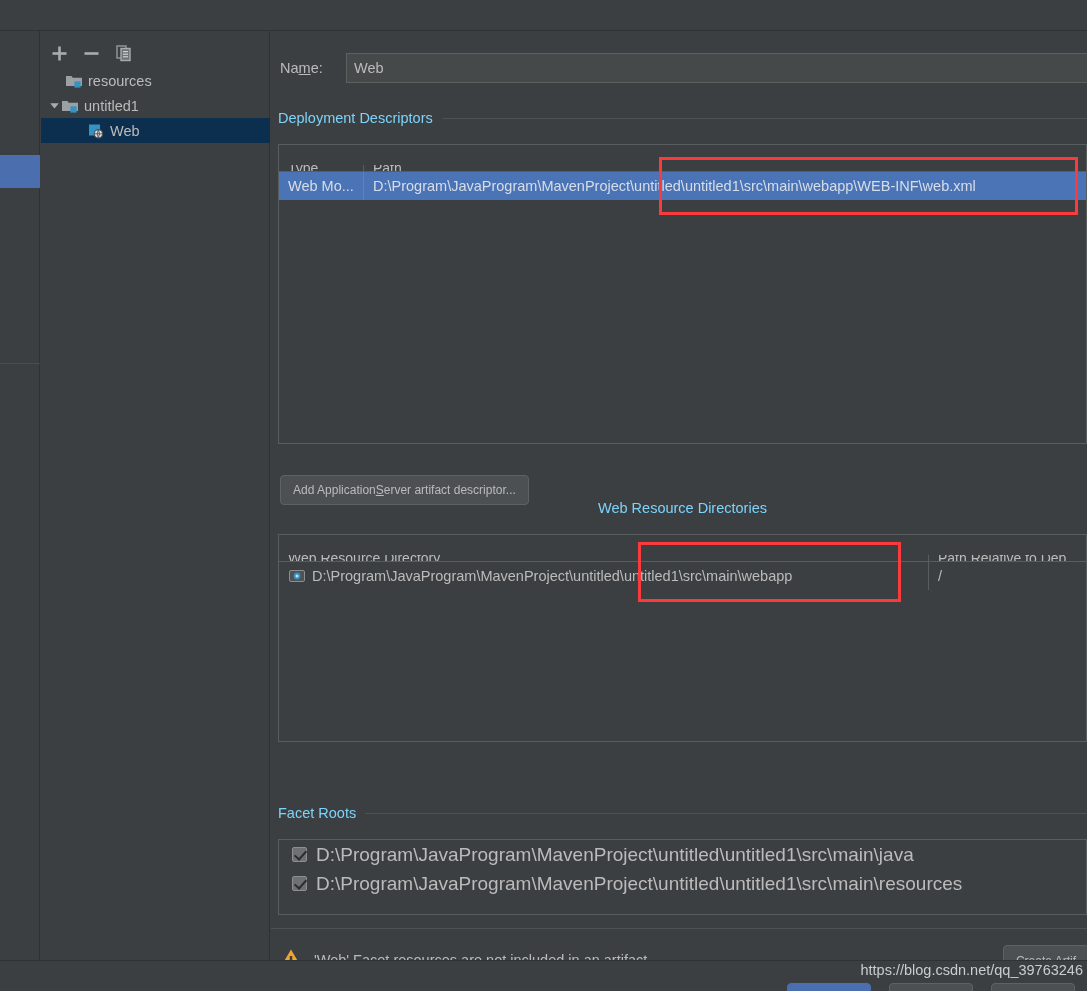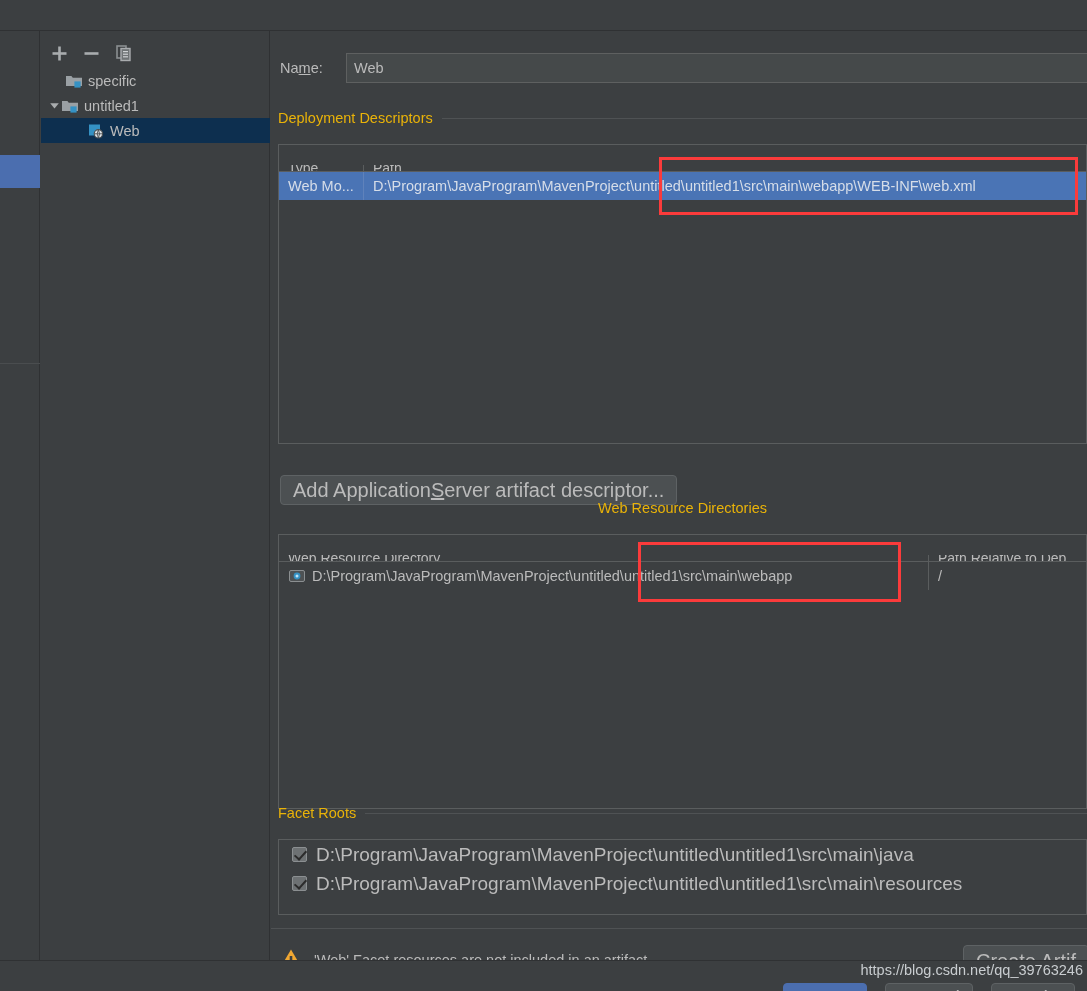--- a/index.html
+++ b/index.html
@@ -83,21 +83,21 @@
   .name-input {
     height: 30px; width: 744px;
     background: #45494a; border: 1px solid #5e6060;
     color: #bbbbbb; font-size: 14.5px; font-family: "Liberation Sans", sans-serif;
     padding: 0 7px; outline: none;
   }
 
   
   .group-title {
     position: absolute; display: flex; align-items: center;
-    font-size: 14.5px; color: #eab308; white-space: nowrap;
+    font-size: 14.5px; color: #7dd3fc; white-space: nowrap;
   }
   .group-title .rule {
     height: 1px; background: #4f5254; margin-left: 9px; flex: 1 1 auto;
   }
 
   
   .tbl {
     position: absolute; background: #3c3f41;
     border: 1px solid #5a5d5e;
   }
@@ -117,21 +117,21 @@
     display: flex; align-items: center; padding: 0 9px;
     font-size: 14.5px; color: #bbbbbb; white-space: nowrap; overflow: hidden;
   }
   .tr.selected .td { color: #d6dde8; }
   .td.bordered { border-right: 1px solid #5a5d5e; }
   .tr.selected .td.bordered { border-right: 1px solid #5f82bb; }
 
   
   .btn {
     background: #4c5052; border: 1px solid #5e6264; border-radius: 4px;
-    color: #bbbbbb; font-size: 20px; font-family: "Liberation Sans", sans-serif;
+    color: #bbbbbb; font-size: 12px; font-family: "Liberation Sans", sans-serif;
     display: inline-flex; align-items: center; justify-content: center;
     white-space: nowrap; padding: 0 12px; cursor: default;
   }
   .btn u { text-decoration: underline; }
   .btn.primary { background: #4b6eaf; border-color: #4b6eaf; color: #ffffff; }
 
   
   .srlist {
     position: absolute; background: #3c3f41; border: 1px solid #5a5d5e;
   }
@@ -221,21 +221,21 @@
 
     <div class="tree-items">
 
       <div class="tree-row" style="padding-left:24px;">
         <span class="tree-icon">
           <svg width="18" height="18" viewBox="0 0 18 18">
             <path d="M1 4 h5.4 l1.4 1.8 H17 V14 H1 Z" fill="#9aa0a4"></path>
             <rect x="9.4" y="9.4" width="6.2" height="6.2" fill="#3592c4"></rect>
           </svg>
         </span>
-        <span class="tree-label">specific</span>
+        <span class="tree-label">resources</span>
       </div>
 
       <div class="tree-row" style="padding-left:6px;">
         <span class="tree-arrow">
           <svg width="11" height="11" viewBox="0 0 11 11">
             <path d="M1.2 3.2 L9.8 3.2 L5.5 8.4 Z" fill="#a9acae"></path>
           </svg>
         </span>
         <span class="tree-icon">
           <svg width="18" height="18" viewBox="0 0 18 18">
@@ -287,21 +287,21 @@
         <span>Add Application </span>
         <u>S</u>
         <span>erver artifact descriptor...</span>
       </div>
 
     <div class="group-title" style="left:7px; top:469px; width:809px;flex-direction:column;">
       <span>Web Resource Directories</span>
       <span class="rule"></span>
     </div>
 
-    <div class="tbl" style="left:7px; top:503px; width:809px; height:275px;">
+    <div class="tbl" style="left:7px; top:503px; width:809px; height:208px;">
       <div class="tbl-head">
         <div class="th" style="width:650px;">Web Resource Directory</div>
         <div class="th" style="flex:1;">Path Relative to Dep</div>
       </div>
       <div class="tr">
         <div class="td bordered" style="width:650px;">
           <span style="display:inline-flex;width:18px;height:18px;margin-right:6px;flex:0 0 auto;">
             <svg width="18" height="18" viewBox="0 0 18 18">
               <rect x="1.5" y="3.5" width="15" height="11" rx="1.5" fill="#4e5254" stroke="#8b8f91" stroke-width="1"></rect>
               <circle cx="9" cy="9" r="3.4" fill="#3592c4"></circle>

